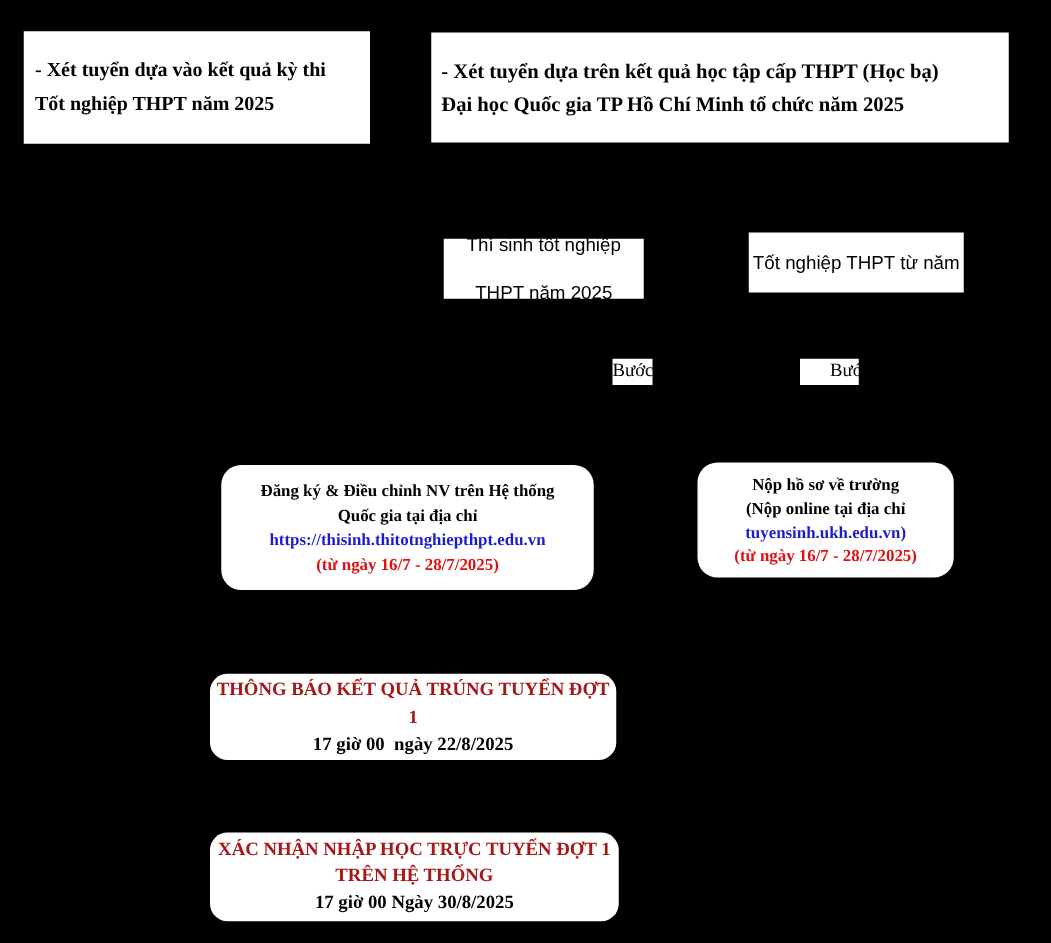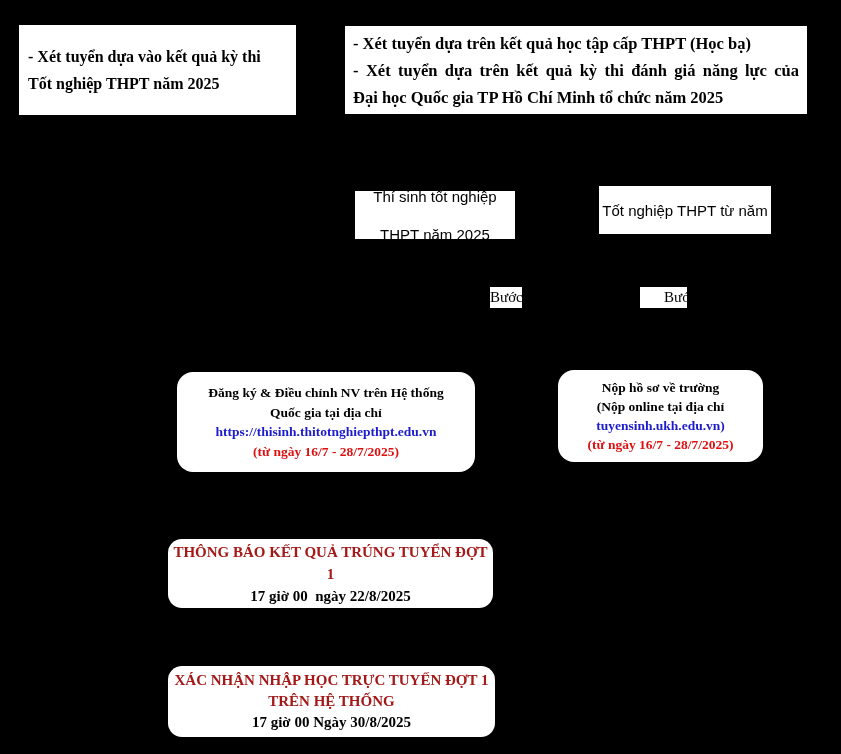--- a/index.html
+++ b/index.html
@@ -87,21 +87,20 @@
 
 <div>
 
   <div class="box serif-box" id="method-left">
     <div class="ln">- Xét tuyển dựa vào kết quả kỳ thi</div>
     <div class="ln">Tốt nghiệp THPT năm 2025</div>
   </div>
 
   <div class="box serif-box" id="method-right">
     <div class="ln">- Xét tuyển dựa trên kết quả học tập cấp THPT (Học bạ)</div>
-    <div class="ln justify-line">- Xét tuyển dựa trên kết quả kỳ thi đánh giá năng lực của</div>
     <div class="ln">Đại học Quốc gia TP Hồ Chí Minh tổ chức năm 2025</div>
   </div>
 
   <div class="box mid-box" id="grad-2025">
     <div>Thí sinh tốt nghiệp</div>
     <div>THPT năm 2025</div>
   </div>
 
   <div class="box mid-box" id="grad-before">
     <div>Tốt nghiệp THPT từ năm</div>

